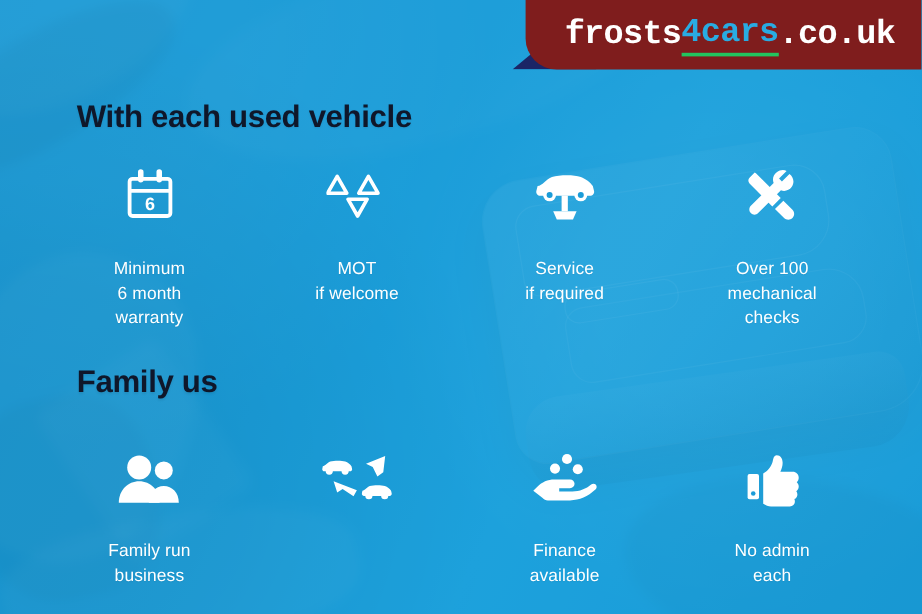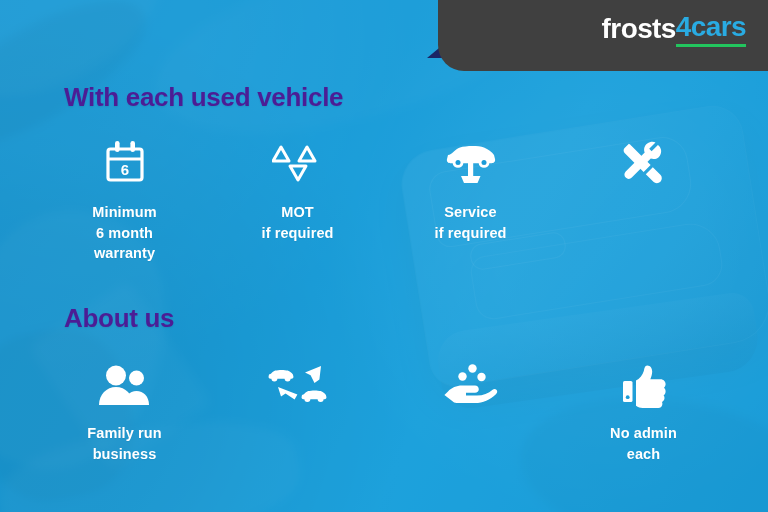--- a/index.html
+++ b/index.html
@@ -54,24 +54,25 @@
   #bg-layer .s3 { left:-40px; top:210px;  width:200px; height:260px; border-radius:46%; transform:rotate(18deg); }
   #bg-layer .s4 { left:-20px; top:330px;  width:150px; height:170px; border-radius:40%; transform:rotate(-12deg); background:rgba(0,0,0,.06); }
   #bg-layer .s5 { left:60px;  top:300px;  width:120px; height:150px; border-radius:10px; transform:rotate(-34deg); background:rgba(255,255,255,.05); }
   #bg-layer .s6 { left:0px;   top:430px;  width:300px; height:110px; border-radius:40%; transform:rotate(-9deg); }
   #bg-layer .s7 { left:150px; top:-30px;  width:400px; height:150px; border-radius:50%; transform:rotate(-14deg); background:rgba(255,255,255,.04); }
   #bg-layer .s8 { left:520px; top:400px;  width:300px; height:150px; border-radius:50%; transform:rotate(8deg); background:rgba(0,0,0,.05); }
   #bg-layer .tint { position:absolute; inset:0; background:rgba(26,156,216,.55); }
 
   
   #header-banner {
-    position:absolute; right:0; top:0; width:330px; height:71px;
-    background:#404040;
+    position:absolute; right:0; top:0; width:330px; height:58px;
+    background:#7f1d1d;
     border-bottom-left-radius:26px;
     z-index:6;
+    font-family:Liberation Mono, monospace;
   }
   #header-banner-wedge {
     position:absolute; right:271px; top:0; width:70px; height:58px;
     background:#1b2566; z-index:5;
     clip-path:polygon(100% 0, 100% 100%, 0 100%);
   }
   #logo {
     position:absolute; right:22px; top:0; height:58px;
     display:flex; align-items:center;
     font-size:28px; font-weight:bold; letter-spacing:-.6px;
@@ -82,39 +83,39 @@
     color:#29abe2;
     border-bottom:3px solid #22c55e;
     padding-bottom:1px;
   }
 
   
   #content { position:absolute; inset:0; z-index:4; }
 
   .section-title {
     position:absolute; left:64px;
-    color:#4c1d95; font-size:26px; font-weight:bold; letter-spacing:-.3px;
+    color:#0f172a; font-size:26px; font-weight:bold; letter-spacing:-.3px;
     text-shadow:0 1px 2px rgba(0,0,0,.08);
   }
   #title-vehicle { top:82px; }
   #title-about   { top:303px; }
 
   .row { position:absolute; left:38px; width:692px; display:flex; }
   #row-vehicle { top:136px; }
-  #row-about   { top:357px; }
+  #row-about   { top:371px; }
 
   .cell {
     flex:1 1 0; display:flex; flex-direction:column; align-items:center;
     text-align:center;
   }
   .cell .icon { height:52px; display:flex; align-items:flex-end; justify-content:center; }
   .cell .icon svg { display:block; }
   .cell .label {
-    margin-top:14px; color:#ffffff; font-size:14.5px; line-height:1.42;
-    font-weight:700; letter-spacing:.1px; white-space:pre-line;
+    margin-top:26px; color:#ffffff; font-size:14.5px; line-height:1.42;
+    font-weight:400; letter-spacing:.1px; white-space:pre-line;
     text-shadow:0 1px 1px rgba(0,0,0,.06);
   }
 </style>
 </head>
 <body>
 
 <div id="bg-layer">
   <div class="photo"></div>
   <div class="streak s7"></div>
   <div class="key"></div>
@@ -128,20 +129,21 @@
   <div class="streak s6"></div>
   <div class="streak s8"></div>
   <div class="tint"></div>
 </div>
 
 <div id="header-banner-wedge"></div>
 <div id="header-banner">
   <div id="logo">
     <span class="w">frosts</span>
       <span class="a">4cars</span>
+      <span class="w">.co.uk</span>
   </div>
 </div>
 
 <div id="content">
 
   <h1 class="section-title" id="title-vehicle">With each used vehicle</h1>
 
   <div class="row" id="row-vehicle">
 
     <div class="cell">
@@ -161,21 +163,21 @@
 
     <div class="cell">
       <div class="icon">
         <svg width="52" height="50" viewBox="0 0 52 50" fill="none" stroke="#fff" stroke-width="3" stroke-linejoin="round">
           <path d="M17 23 L9 9 L1 23 Z"></path>
           <path d="M43 23 L35 9 L27 23 Z"></path>
           <path d="M18 28 L26 42 L34 28 Z"></path>
         </svg>
       </div>
       <div class="label">MOT
-if required</div>
+if welcome</div>
     </div>
 
     <div class="cell">
       <div class="icon">
         <svg width="58" height="50" viewBox="0 0 58 50" fill="none">
           <path d="M6 17 C10 17 13 11 18 9.5 C24 7.7 36 7.4 42 9.5 C46 11 50 14 52 17 L53 21 C53.6 23.4 52 25.2 49.6 25.2 L8.4 25.2 C6 25.2 4.4 23.4 5 21 Z" fill="#fff"></path>
           <circle cx="16" cy="24.4" r="5.4" fill="#fff"></circle>
           <circle cx="16" cy="24.4" r="2.5" fill="#1b9cd8"></circle>
           <circle cx="42" cy="24.4" r="5.4" fill="#fff"></circle>
           <circle cx="42" cy="24.4" r="2.5" fill="#1b9cd8"></circle>
@@ -191,26 +193,29 @@
       <div class="icon">
         <svg width="50" height="50" viewBox="0 0 50 50" fill="none">
           <g fill="#fff">
             <path d="M36.5 4.5 L30.2 10.8 L32.6 13.2 L38.9 6.9 C42.4 9.4 43.3 14.3 40.7 17.9 C38.6 20.8 34.9 21.8 31.8 20.6 L12.8 39.6 C11.1 41.3 8.4 41.3 6.7 39.6 C5 37.9 5 35.2 6.7 33.5 L25.7 14.5 C24.4 11.4 25.4 7.6 28.3 5.5 C31 3.5 34.3 3.3 36.5 4.5 Z"></path>
             <path d="M5.6 10 C8.2 6.6 13 6 16.5 8.6 L38.6 31 C40.3 32.7 40.3 35.4 38.6 37.1 L36.2 39.6 C34.5 41.3 31.8 41.3 30.1 39.6 L8.1 17.5 C5.6 14.9 5.6 11.6 5.6 10 Z" opacity="0"></path>
             <path d="M9.9 5.8 L5.6 10.1 C4.3 11.4 4.3 13.6 5.6 15 L24.6 34 L31.6 27 L12.6 8 C11.3 6.7 11 6.4 9.9 5.8 Z"></path>
             <path d="M26.8 36.2 L33.8 29.2 L41.4 36.8 C43.3 38.7 43.3 41.8 41.4 43.7 C39.4 45.6 36.3 45.6 34.4 43.7 Z"></path>
           </g>
         </svg>
       </div>
+      <div class="label">Over 100
+mechanical
+checks</div>
     </div>
 
 
   </div>
 
-  <h1 class="section-title" id="title-about">About us</h1>
+  <h1 class="section-title" id="title-about">Family us</h1>
 
   <div class="row" id="row-about">
 
     <div class="cell">
       <div class="icon">
         <svg width="56" height="44" viewBox="0 0 56 44" fill="#fff">
           <circle cx="39.5" cy="13" r="7.5"></circle>
           <path d="M27 40 C27 31.5 32.6 26 39.5 26 C46.4 26 52 31.5 52 40 Z"></path>
           <circle cx="19" cy="10.5" r="10"></circle>
           <path d="M2 40 C2 29.4 9.6 22 19 22 C28.4 22 36 29.4 36 40 Z"></path>
@@ -246,20 +251,22 @@
 
     <div class="cell">
       <div class="icon">
         <svg width="58" height="46" viewBox="0 0 58 46" fill="#fff">
           <circle cx="30.5" cy="5.5" r="4.2"></circle>
           <circle cx="20.5" cy="13.5" r="4.2"></circle>
           <circle cx="39.5" cy="14" r="4.2"></circle>
           <path d="M6 28.5 C9.5 24.8 14.5 22.6 20 22.6 L33 22.6 C35.2 22.6 36.8 24.2 36.8 26.2 C36.8 28.2 35.2 29.8 33 29.8 L24 29.8 L24 32.6 L35 32.6 C41 32.6 46.5 30.4 50.6 26.8 C52.4 25.2 55.2 26.2 55.2 28.6 C55.2 29.6 54.7 30.5 53.9 31.2 C48 36.6 41 40 33 40 L14.5 40 C12.8 40 11.3 39.3 10.2 38 L2.4 32 Z"></path>
         </svg>
       </div>
+      <div class="label">Finance
+available</div>
     </div>
 
     <div class="cell">
       <div class="icon">
         <svg width="48" height="46" viewBox="0 0 48 46" fill="#fff">
           <rect x="3" y="18" width="9.5" height="21" rx="1.6"></rect>
           <circle cx="7.7" cy="34.2" r="1.9" fill="#1b9cd8"></circle>
           <path d="M16 17.5 C19.5 15.8 22.6 12.2 23.8 8 C24.4 5.8 24.6 2.4 27.3 2.4 C30.4 2.4 32.2 5.2 32.2 8.6 C32.2 11.4 31.3 14 30.3 16.2 L40.6 16.2 C43.4 16.2 45.6 18.4 45.6 21.1 C45.6 22.6 45 23.9 44 24.8 C45 25.7 45.6 27 45.6 28.4 C45.6 30 44.8 31.4 43.6 32.3 C44.2 33.1 44.5 34 44.5 35 C44.5 36.7 43.5 38.2 42 38.9 C42.3 39.5 42.4 40.2 42.4 40.9 C42.4 43.2 40.5 45 38.2 45 L22.5 45 C20.3 45 18.1 44.2 16 42.8 Z"></path>
         </svg>
       </div>

